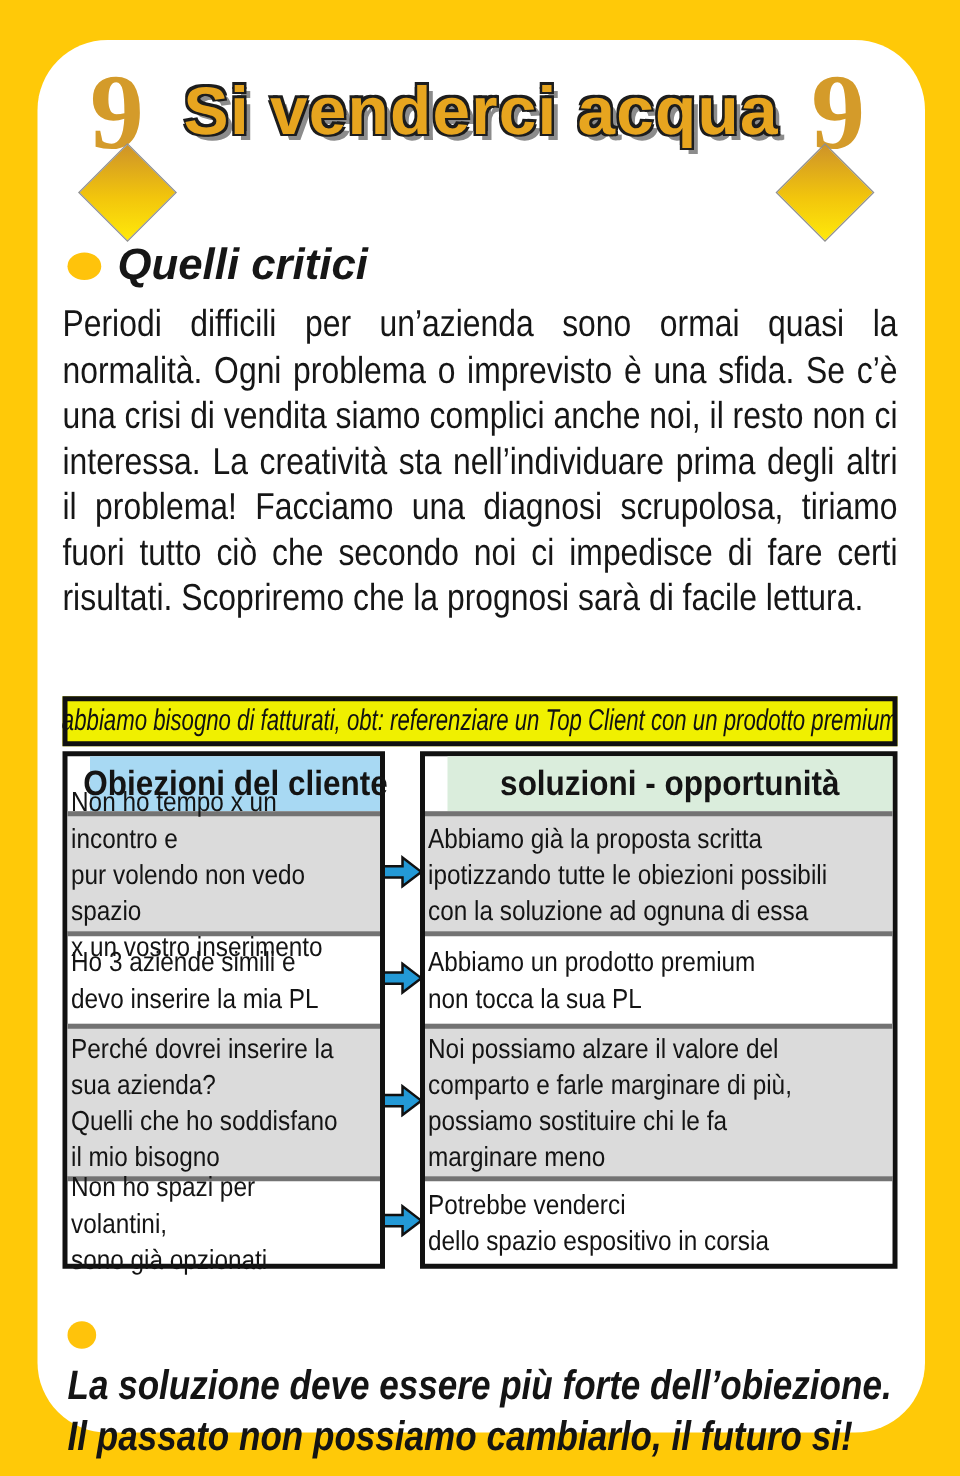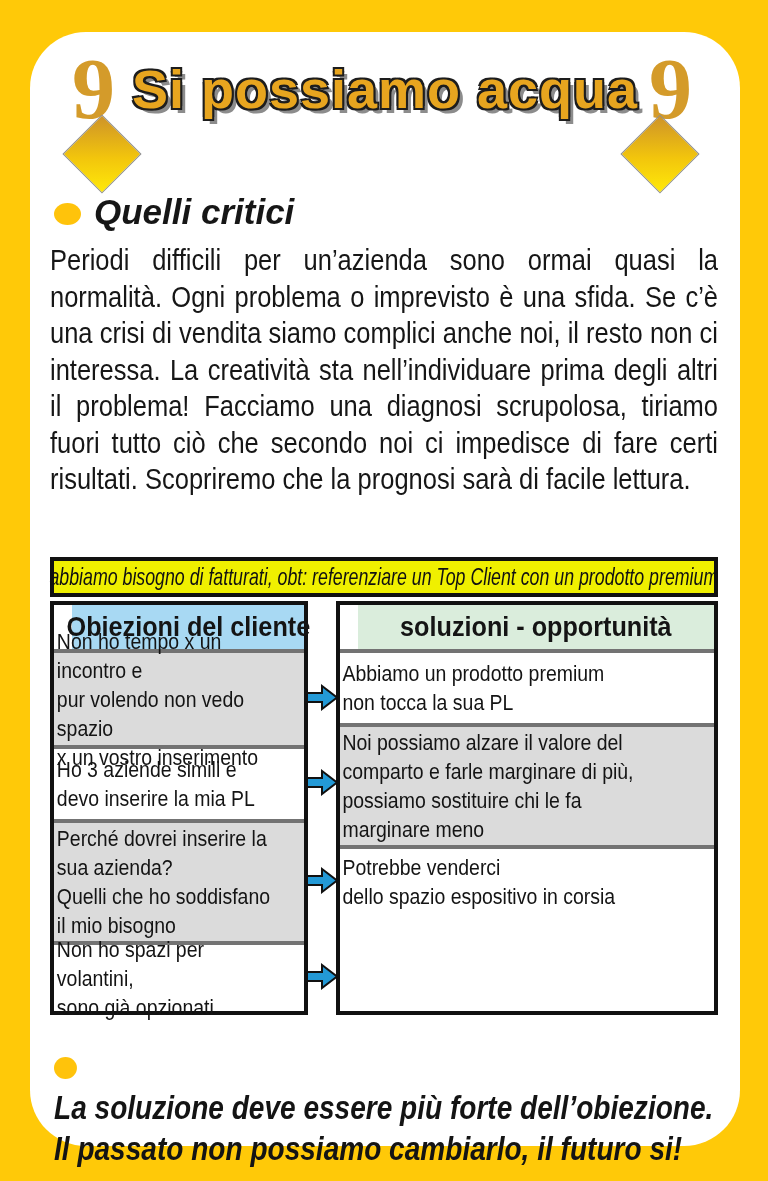--- a/index.html
+++ b/index.html
@@ -134,21 +134,21 @@
   .footer .block { display:block; }
 </style>
 </head>
 <body>
 
 <div class="card">
 
   <div class="rank left">9</div>
   <div class="rank right">9</div>
 
-  <div class="title">Si possiamo acqua</div>
+  <div class="title">Si venderci acqua</div>
 
   <div class="diamond left"></div>
   <div class="diamond right"></div>
 
   <div class="heading">
     <span class="bullet"></span><span>Quelli critici</span>
   </div>
 
   <div class="intro">
     <p class="cond-l">Periodi difficili per un’azienda sono ormai quasi la normalità. Ogni problema o imprevisto è una sfida. Se c’è una crisi di vendita siamo complici anche noi, il resto non ci interessa. La creatività sta nell’individuare prima degli altri il problema! Facciamo una diagnosi scrupolosa, tiriamo fuori tutto ciò che secondo noi ci impedisce di fare certi risultati. Scopriremo che la prognosi sarà di facile lettura.</p>
@@ -199,20 +199,25 @@
         </svg>
         <svg class="arrow a4" viewBox="0 0 34 27">
           <path d="M2 9 h15 v-7 l15 11.5 -15 11.5 v-7 h-15 z" fill="#2399D6" stroke="#111" stroke-width="2"></path>
         </svg>
       </div>
 
       <div class="t-col right">
         <div class="hdr green">
           <span>soluzioni - opportunità</span>
         </div>
+        <div class="row gray h1">
+          <span class="cellc">Abbiamo già la proposta scritta
+ipotizzando tutte le obiezioni possibili
+con la soluzione ad ognuna di essa</span>
+        </div>
         <div class="row h2">
           <span class="cellc">Abbiamo un prodotto premium
 non tocca la sua PL</span>
         </div>
         <div class="row gray h3">
           <span class="cellc">Noi possiamo alzare il valore del
 comparto e farle marginare di più,
 possiamo sostituire chi le fa
 marginare meno</span>
         </div>

